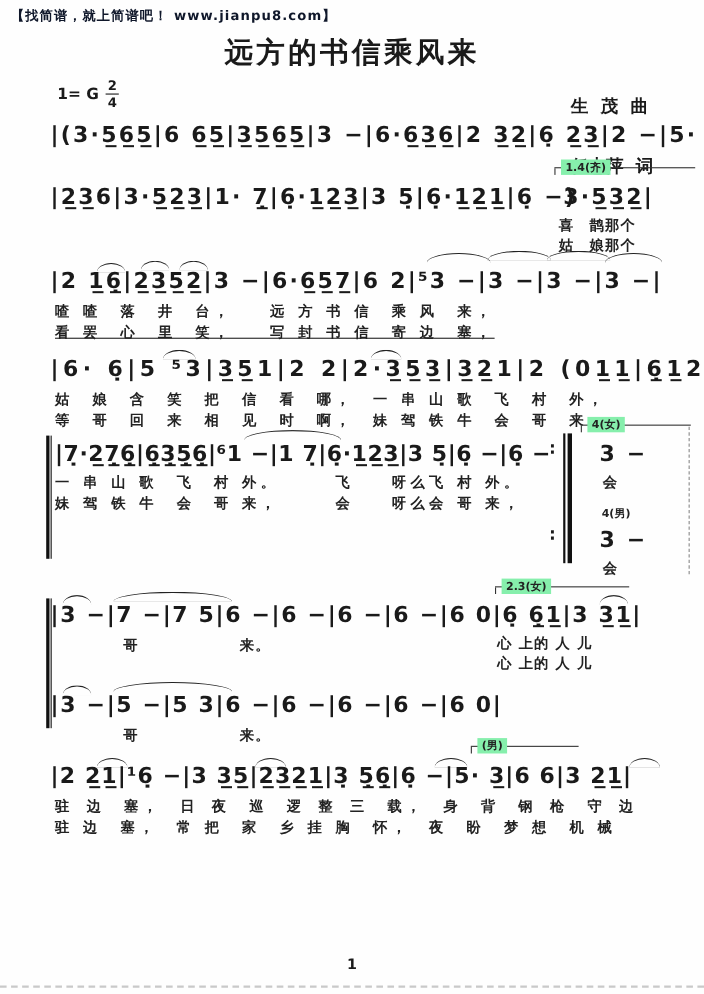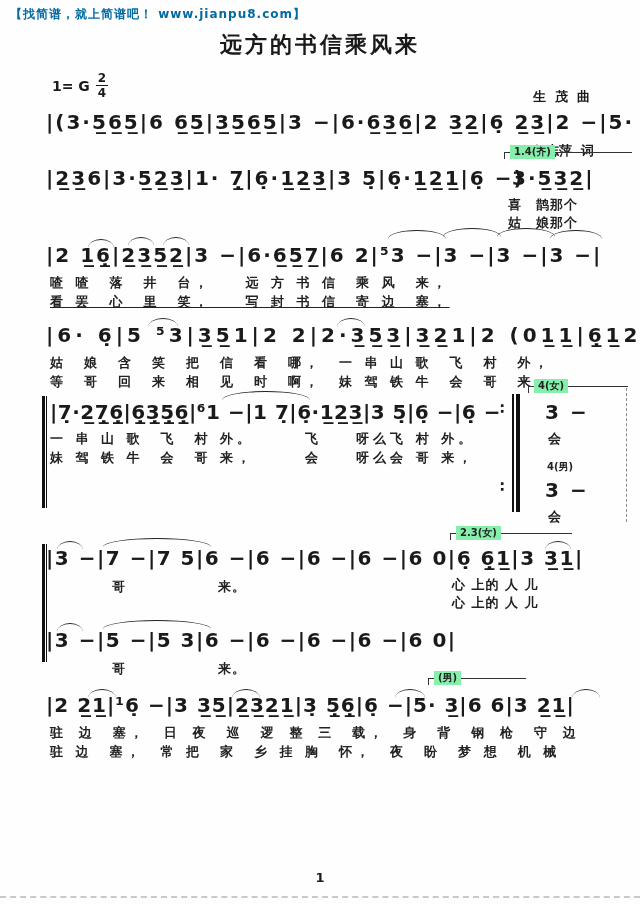--- a/index.html
+++ b/index.html
@@ -1,28 +1,28 @@
 <!DOCTYPE html>
 <html><head>
 <meta charset="utf-8">
 <style>
   html,body{margin:0;padding:0;background:#fff;}
   .page{position:relative;width:640px;height:904px;background:#fefefe;overflow:hidden;
         font-family:"DejaVu Sans",sans-serif;color:#1a1a1a;}
   .watermark{position:absolute;left:10px;top:6px;font-size:12px;font-weight:bold;
-             color:#0369a1;letter-spacing:1px;white-space:pre;}
+             color:#0f172a;letter-spacing:1px;white-space:pre;}
   .title{position:absolute;left:0;top:30px;width:100%;margin:0;text-align:center;
-         font-size:22px;font-weight:bold;letter-spacing:3px;}
+         font-size:26px;font-weight:bold;letter-spacing:3px;}
   .keysig{position:absolute;left:52px;top:72px;font-size:14px;font-weight:bold;
           display:flex;align-items:center;gap:6px;}
   .frac{display:inline-flex;flex-direction:column;align-items:center;line-height:1;
         font-size:12px;font-weight:bold;}
   .frac .num{border-bottom:1px solid #1a1a1a;padding:0 2px 1px;}
   .frac .den{padding-top:1px;}
-  .credits{position:absolute;right:46px;top:52px;text-align:left;font-size:13px;
+  .credits{position:absolute;right:46px;top:52px;text-align:left;font-size:16px;
            font-weight:bold;line-height:18px;white-space:pre;}
   .notes{position:absolute;font-size:20px;font-weight:bold;white-space:pre;
          letter-spacing:2px;line-height:1.2;}
   .ls0{letter-spacing:0.5px;} .ls1{letter-spacing:1px;} .ls15{letter-spacing:1.5px;}
   .ls4{letter-spacing:4px;}
   .lyr{position:absolute;font-size:13px;font-weight:600;white-space:pre;
        letter-spacing:4px;color:#222;}
   .lyr-s{letter-spacing:1px;}
   .volta{position:absolute;border-top:1.2px solid #333;height:8px;}
   .volta::before{content:"";position:absolute;left:0;top:0;height:6px;border-left:1.2px solid #333;}

